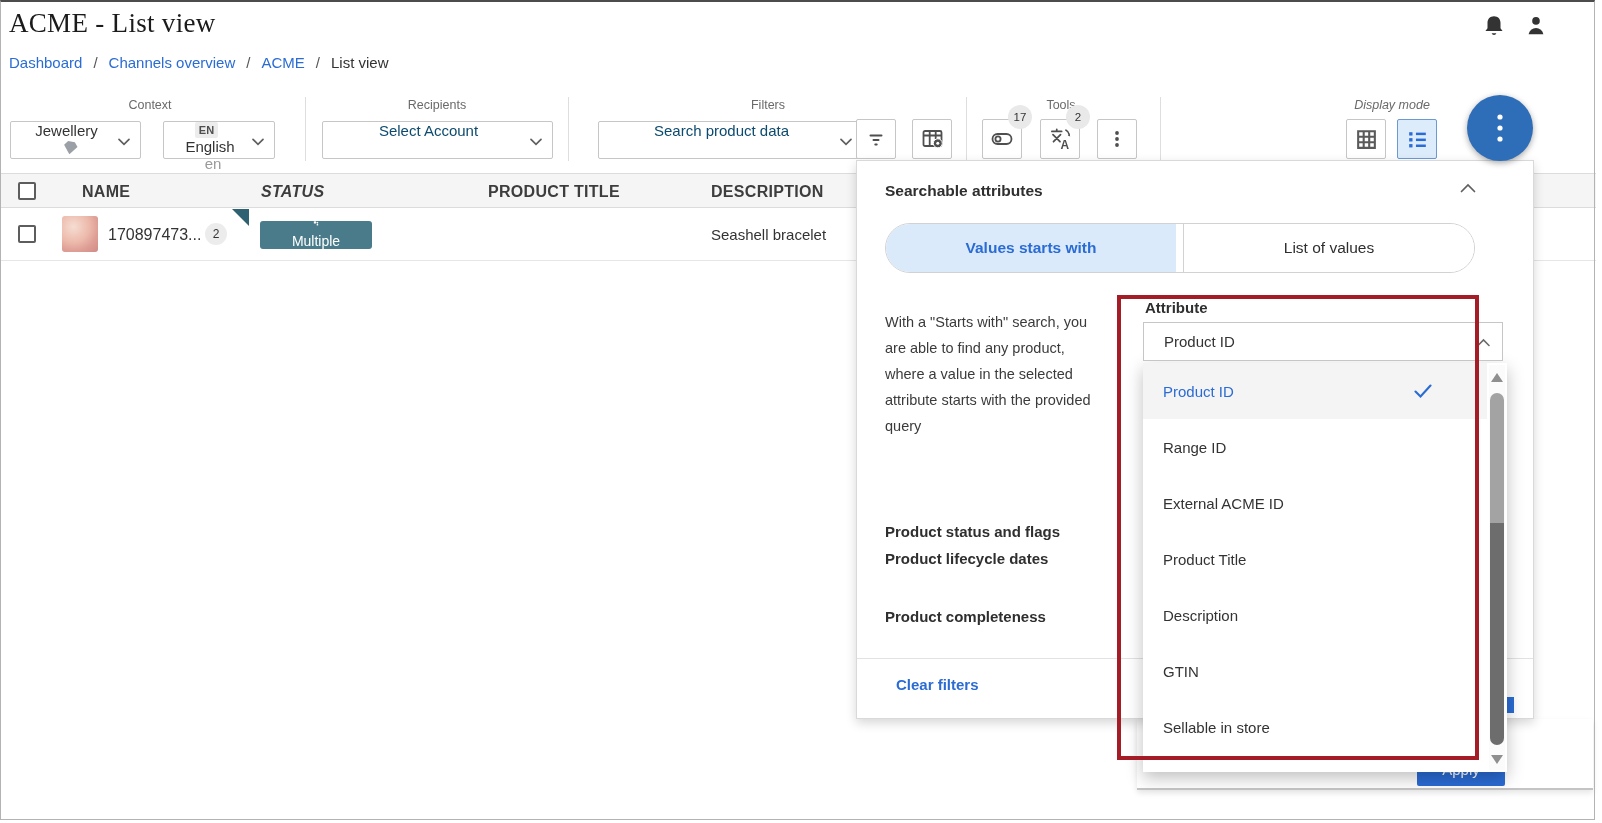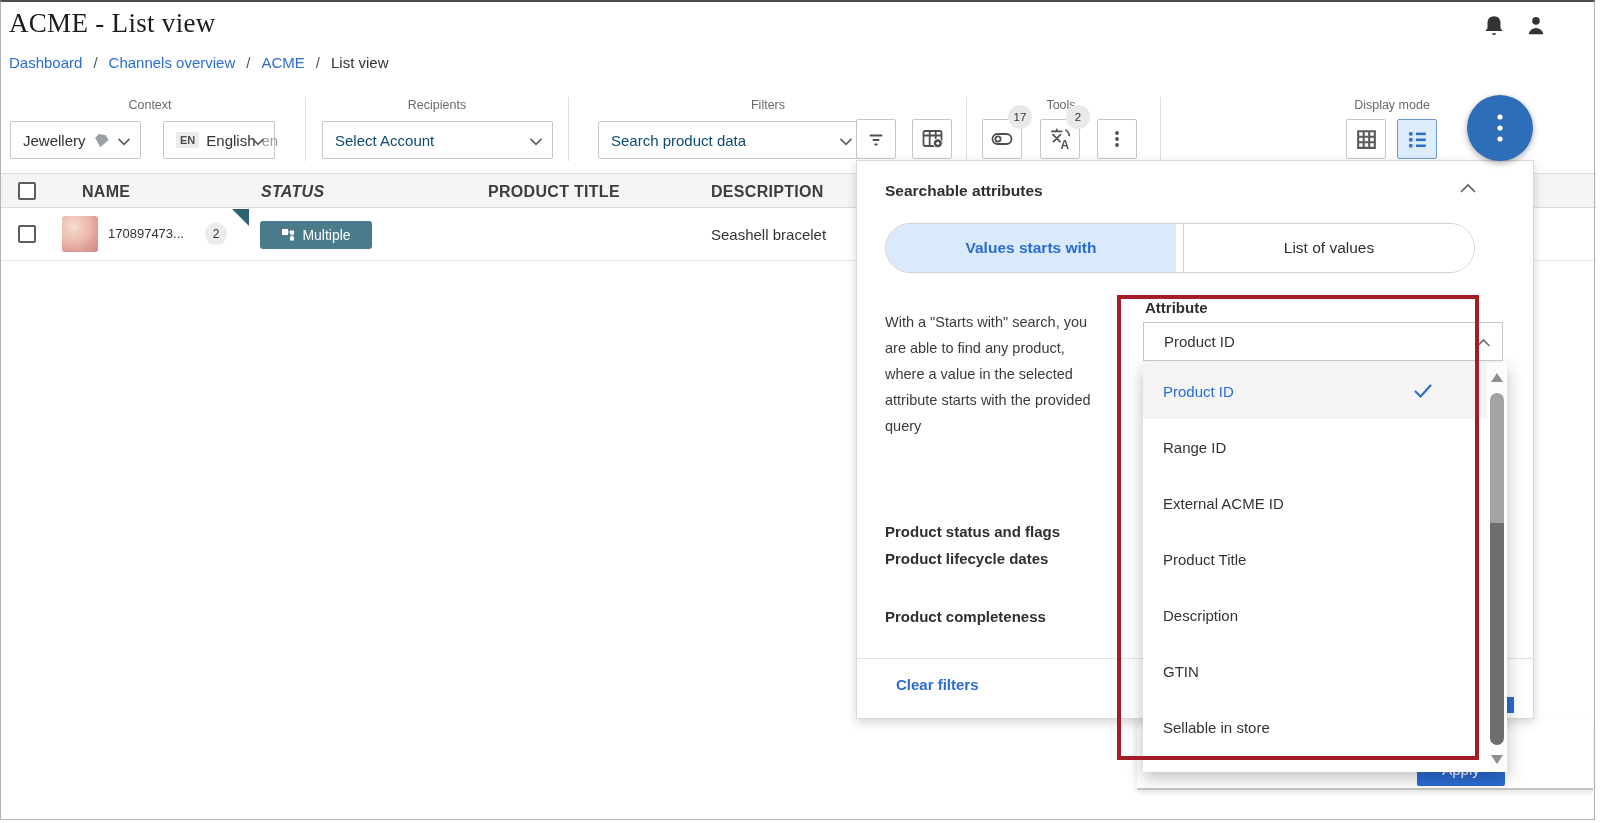--- a/index.html
+++ b/index.html
@@ -10,21 +10,21 @@
   .title{position:absolute;left:9px;top:8px;font-family:"Liberation Serif", serif;
          font-size:27px;color:#1b1b1b;letter-spacing:.3px;}
   .crumbs{position:absolute;left:9px;top:54px;font-size:15px;display:flex;gap:11px;align-items:center;}
   .crumbs .link{color:#2a6cd4;cursor:pointer;}
   .crumbs .sep{color:#555;}
   .crumbs .cur{color:#333;}
   
   .tlabel{position:absolute;top:98px;font-size:12.5px;color:#6a6a6a;transform:translateX(-50%);white-space:nowrap;}
   .vdiv{position:absolute;top:97px;height:64px;width:1px;background:#dedede;}
   .sel{position:absolute;top:121px;height:38px;border:1px solid #c6c6c6;border-radius:2px;background:#fff;
-       display:flex;align-items:center;padding:0 30px 0 12px;box-sizing:border-box;font-size:15px;cursor:pointer;}
+       display:flex;align-items:center;padding:0 30px 0 12px;box-sizing:border-box;font-size:15px;cursor:pointer;flex-direction:column;}
   .sel .chev{position:absolute;right:10px;top:16px;}
   .muted{color:#0c4a6e;}
   .chip{background:#ececec;border-radius:2px;font-size:11px;font-weight:bold;color:#4f4f4f;
         padding:2px 4px;margin-right:7px;}
   .suffix{color:#9a9a9a;margin-left:6px;}
   .ibtn{position:absolute;top:119px;width:40px;height:40px;border:1px solid #c6c6c6;border-radius:2px;
         background:#fff;display:flex;align-items:center;justify-content:center;cursor:pointer;box-sizing:border-box;}
   .ibtn.active{background:#ddecfb;border-color:#6b9ad2;}
   .nbadge{position:absolute;width:24px;height:24px;border-radius:50%;background:#e9e9e9;color:#333;
           font-size:11.5px;display:flex;align-items:center;justify-content:center;z-index:6;}
@@ -36,21 +36,21 @@
   .thcell{position:absolute;top:9px;font-size:16px;font-weight:bold;color:#3d3d3d;letter-spacing:.3px;}
   .trow{position:absolute;left:0;top:208px;width:1596px;height:53px;border-bottom:1px solid #e6e6e6;box-sizing:border-box;z-index:1;}
   .cb{position:absolute;width:18px;height:18px;border:2px solid #5d5d5d;border-radius:2px;background:#fff;box-sizing:border-box;cursor:pointer;}
   .thumb{position:absolute;left:62px;top:8px;width:36px;height:36px;border-radius:3px;
          background:radial-gradient(circle at 32% 30%, #f6ddd2 0%, #ecb9ab 45%, #de9d95 70%, #d18a86 100%);}
   .cntbadge{position:absolute;left:205px;top:15px;width:22px;height:22px;border-radius:50%;background:#ececec;
             font-size:12px;color:#333;display:flex;align-items:center;justify-content:center;}
   .corner{position:absolute;left:232px;top:1px;width:0;height:0;
           border-top:17px solid #2e6172;border-left:17px solid transparent;}
   .statusbadge{position:absolute;left:260px;top:13px;width:112px;height:28px;background:#497b8a;border-radius:3px;
-               color:#fff;font-size:14px;display:flex;align-items:center;justify-content:center;gap:7px;}
+               color:#fff;font-size:14px;display:flex;align-items:center;justify-content:center;gap:7px;flex-direction:column;}
   
   .panel{position:absolute;left:856px;top:160px;width:678px;height:559px;background:#fff;
          border:1px solid #d9d9d9;box-shadow:0 4px 10px rgba(0,0,0,.16);box-sizing:border-box;z-index:20;}
   .ptitle{position:absolute;left:28px;top:21px;font-size:15.5px;font-weight:600;color:#2f2f2f;}
   .pchev{position:absolute;right:57px;top:22px;cursor:pointer;}
   .tabs{position:absolute;left:28px;top:62px;width:590px;height:50px;border:1px solid #d2d2d2;border-radius:25px;
         display:flex;overflow:hidden;box-sizing:border-box;gap:7px;}
   .tab{flex:1;display:flex;align-items:center;justify-content:center;font-size:15.5px;color:#2f2f2f;cursor:pointer;background:#fff;}
   .tab + .tab{border-left:1px solid #d2d2d2;}
   .tab.active{background:#dbeafa;color:#2a6cd4;font-weight:600;}
@@ -110,21 +110,21 @@
   </svg>
   <svg class="abs" style="left:1523px;top:12px;" width="26" height="28" viewBox="0 0 24 24">
     <circle cx="12" cy="7.3" r="3.5" fill="#333"></circle>
     <path d="M5.2 19.5a6.9 6.9 0 0 1 13.6 0z" fill="#333"></path>
   </svg>
 
   <span class="tlabel" style="left:150px;">Context</span>
   <span class="tlabel" style="left:437px;">Recipients</span>
   <span class="tlabel" style="left:768px;">Filters</span>
   <span class="tlabel" style="left:1061px;">Tools</span>
-  <span class="tlabel" style="left:1392px;">Display mode</span>
+  <span class="tlabel" style="left:1392px;font-style:italic;">Display mode</span>
   <div class="vdiv" style="left:305px;"></div>
   <div class="vdiv" style="left:568px;"></div>
   <div class="vdiv" style="left:966px;"></div>
   <div class="vdiv" style="left:1160px;"></div>
 
   <div class="sel" style="left:10px;width:131px;">
     <span>Jewellery</span>
     <svg style="margin-left:7px;" width="17" height="17" viewBox="0 0 20 20">
       <path d="M6 3h8l4 5-8 10L2 8z" fill="#9aa0a6" transform="rotate(10 10 10)"></path>
     </svg>
@@ -220,21 +220,21 @@
   <div class="thead">
     <div class="cb" style="left:18px;top:8px;"></div>
     <span class="thcell" style="left:82px;">NAME</span>
     <span class="thcell" style="left:261px;font-style:italic;">STATUS</span>
     <span class="thcell" style="left:488px;">PRODUCT TITLE</span>
     <span class="thcell" style="left:711px;">DESCRIPTION</span>
   </div>
   <div class="trow">
     <div class="cb" style="left:18px;top:17px;"></div>
     <div class="thumb"></div>
-    <span class="abs" style="left:108px;top:18px;font-size:13px;">170897473...</span>
+    <span class="abs" style="left:108px;top:18px;font-size:16px;">170897473...</span>
     <div class="cntbadge">2</div>
     <div class="corner"></div>
     <div class="statusbadge">
       <svg width="14" height="14" viewBox="0 0 14 14">
         <rect x="1" y="1" width="6" height="6" fill="#fff"></rect>
         <rect x="9" y="2.5" width="4" height="4" fill="#fff"></rect>
         <rect x="9" y="8.5" width="4" height="4" fill="#fff"></rect>
         <path d="M7 4h2M11 6.5v2" stroke="#fff" stroke-width="1.2"></path>
       </svg>
       <span>Multiple</span>

